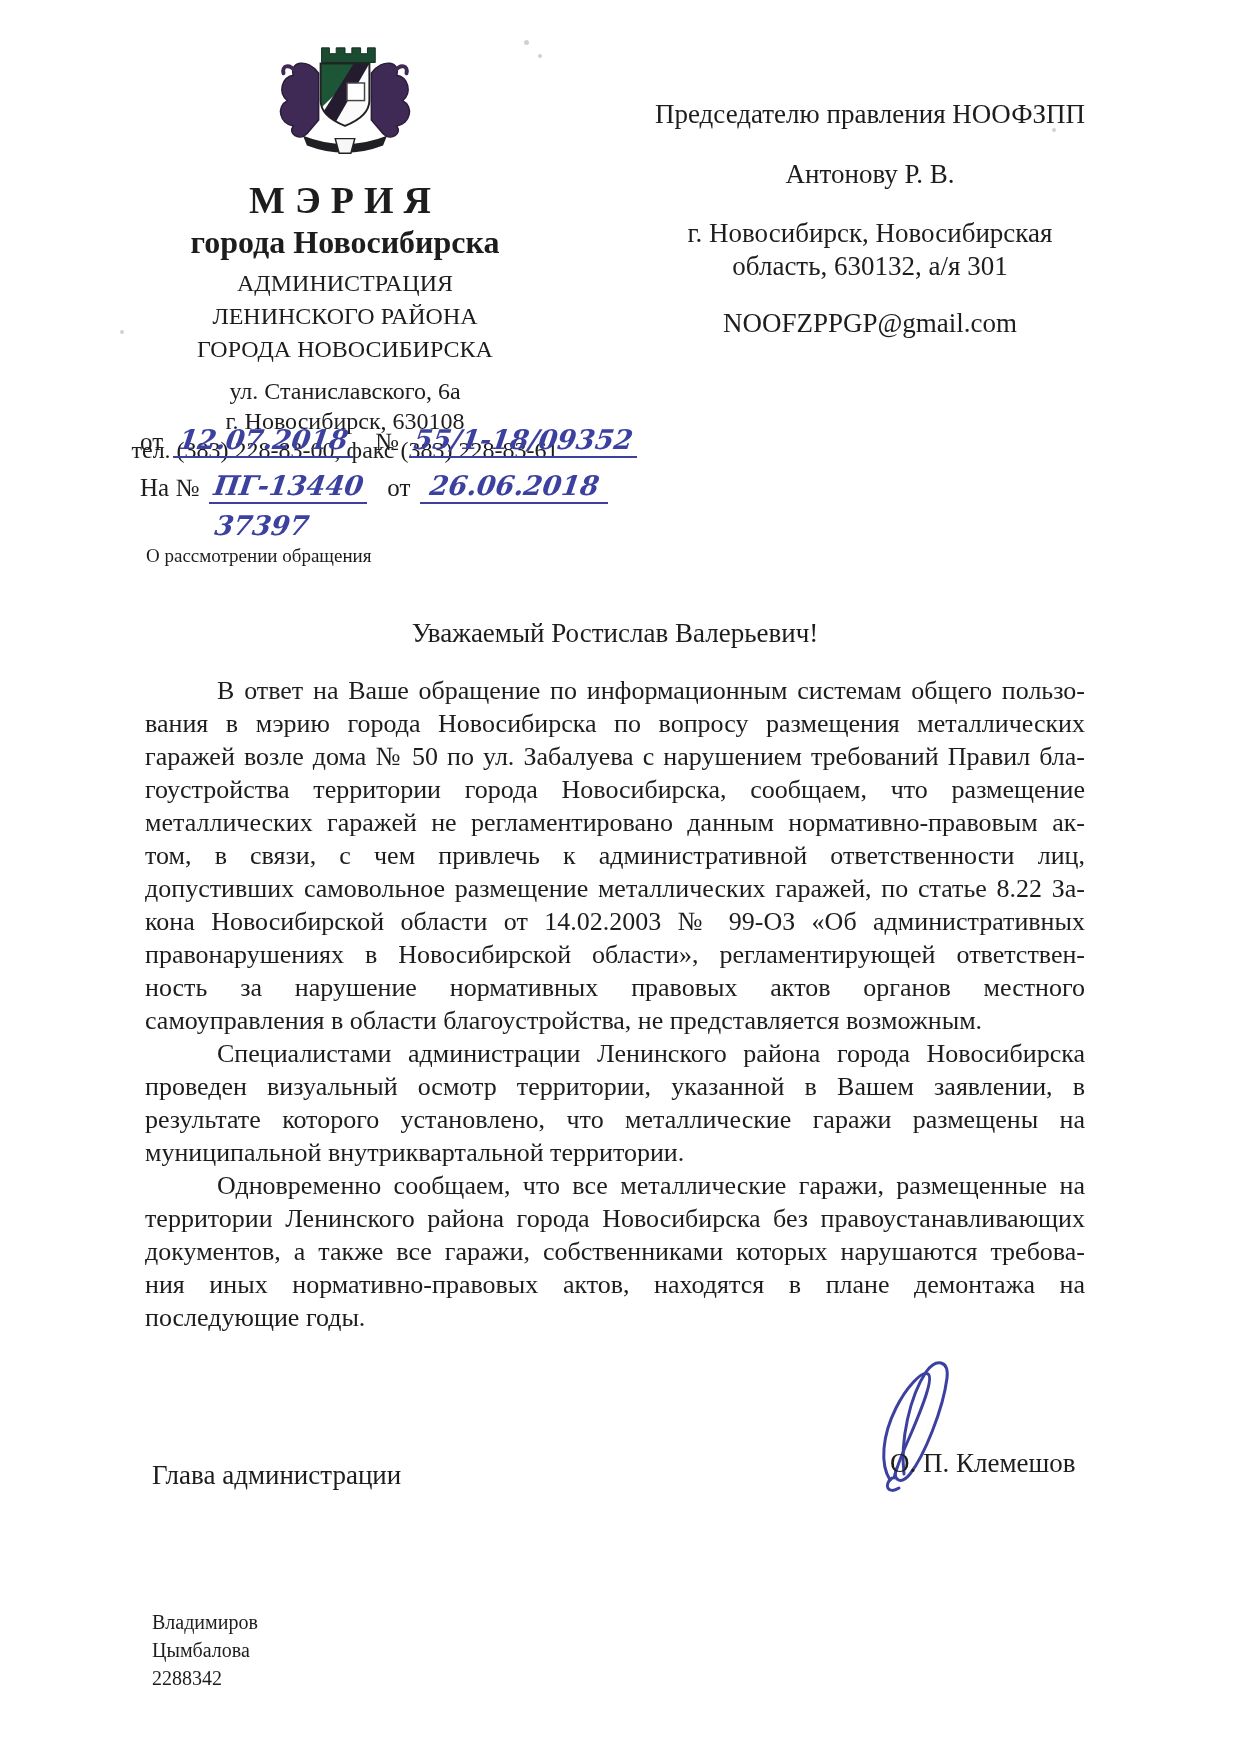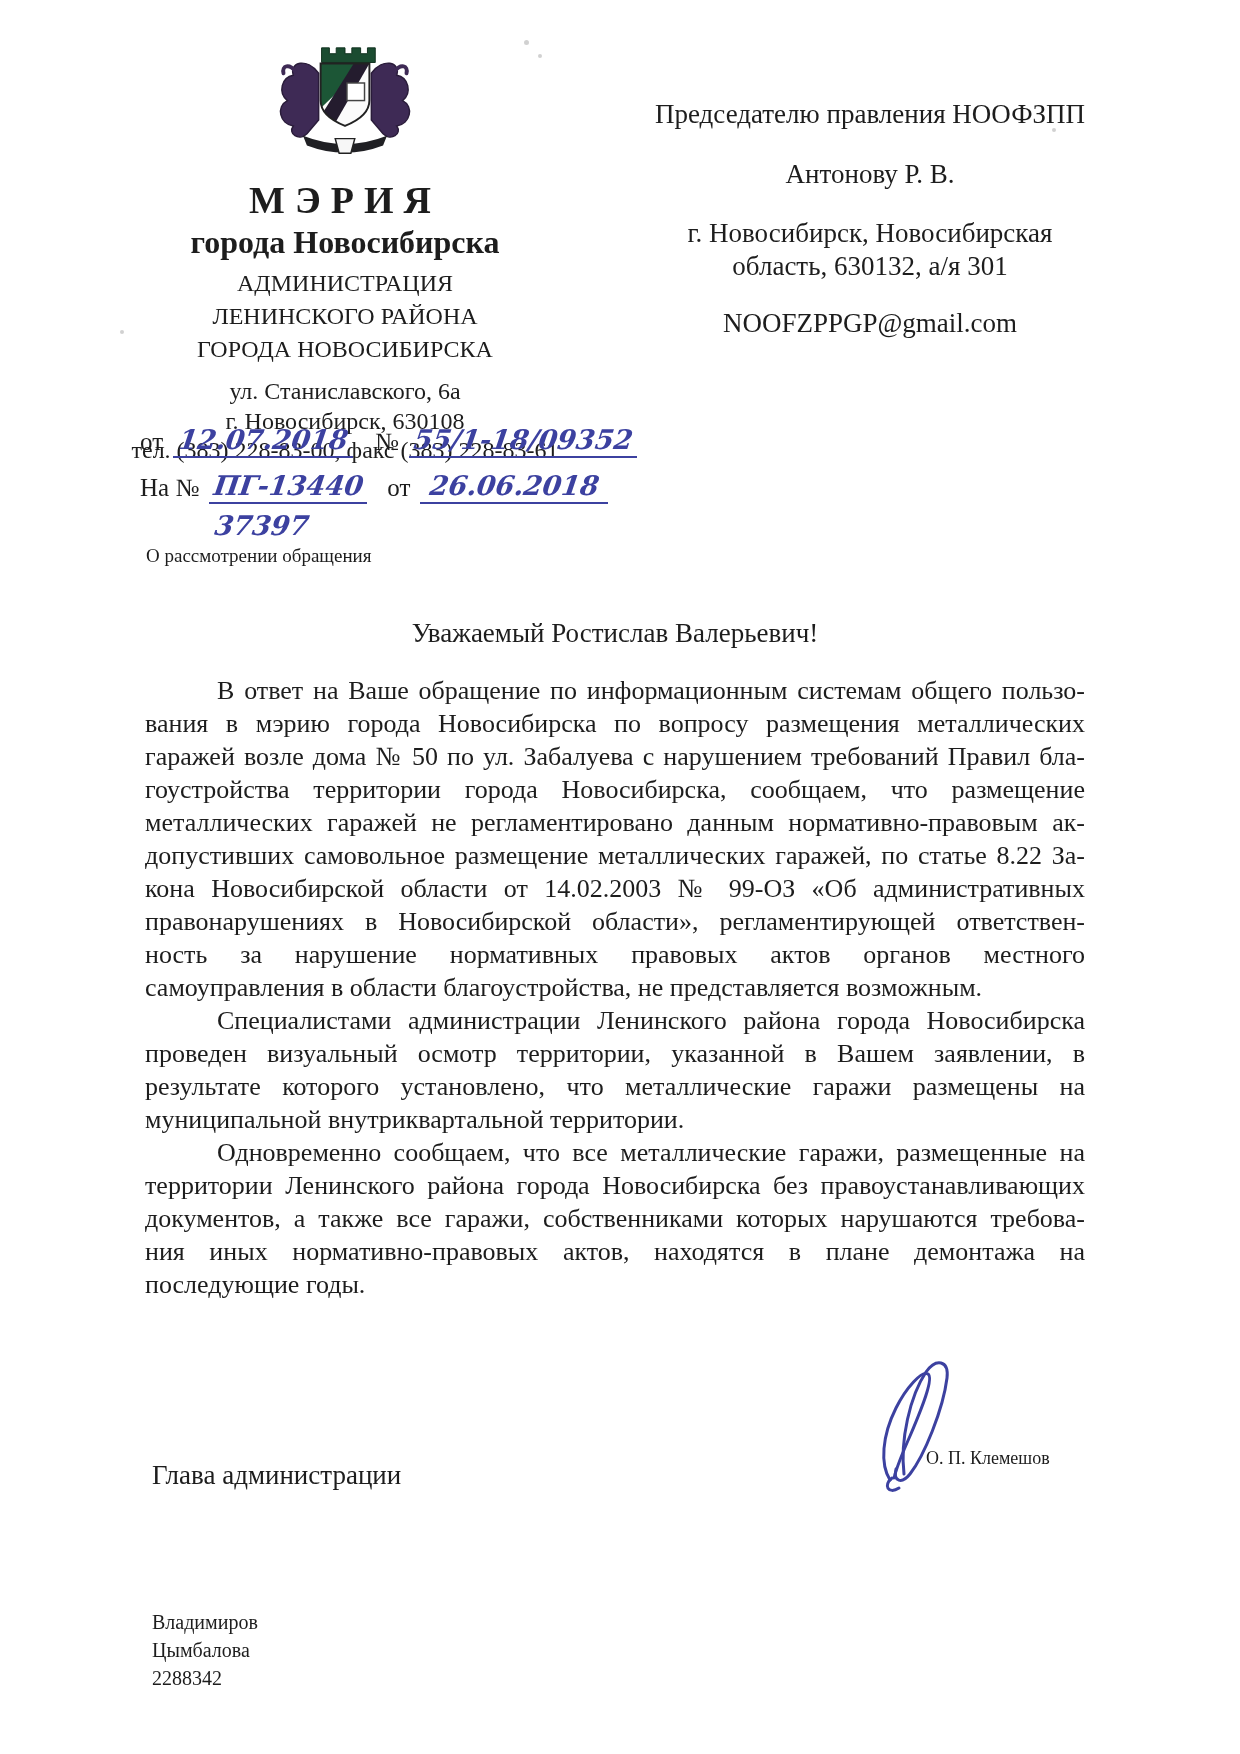--- a/index.html
+++ b/index.html
@@ -38,21 +38,21 @@
   .rec-gap3{margin-top:24px;}
   
   .subject{position:absolute;left:146px;top:545px;font-size:19px;}
   .salutation{position:absolute;left:145px;top:618px;width:940px;text-align:center;font-size:27px;}
   .body-text{position:absolute;left:145px;top:674px;width:940px;font-size:26px;}
   .bl{height:33px;line-height:33px;text-align:justify;text-align-last:justify;white-space:nowrap0;}
   .bl.first{text-indent:72px;}
   .bl.final{text-align-last:left;}
   
   .sig-title{position:absolute;left:152px;top:1448px;font-size:27px;margin-top:12px;}
-  .sig-name{position:absolute;left:890px;top:1448px;font-size:18px;margin-left:36px;}
+  .sig-name{position:absolute;left:890px;top:1448px;font-size:27px;}
   .sig-stroke{position:absolute;left:852px;top:1352px;}
   
   .footer{position:absolute;left:152px;top:1608px;font-size:20px;line-height:28px;}
   
   .speck{position:absolute;background:#9a9a9a;border-radius:50%;opacity:.45;}
 </style>
 </head>
 <body>
 
 <div class="page">
@@ -127,20 +127,21 @@
 
   <div class="subject">О рассмотрении обращения</div>
   <div class="salutation">Уважаемый Ростислав Валерьевич!</div>
 
   <div class="body-text">
     <div class="bl first">В ответ на Ваше обращение по информационным системам общего пользо-</div>
     <div class="bl">вания в мэрию города Новосибирска по вопросу размещения металлических</div>
     <div class="bl">гаражей возле дома № 50 по ул. Забалуева с нарушением требований Правил бла-</div>
     <div class="bl">гоустройства территории города Новосибирска, сообщаем, что размещение</div>
     <div class="bl">металлических гаражей не регламентировано данным нормативно-правовым ак-</div>
+    <div class="bl">том, в связи, с чем привлечь к административной ответственности лиц,</div>
     <div class="bl">допустивших самовольное размещение металлических гаражей, по статье 8.22 За-</div>
     <div class="bl">кона Новосибирской области от 14.02.2003 № 99-ОЗ «Об административных</div>
     <div class="bl">правонарушениях в Новосибирской области», регламентирующей ответствен-</div>
     <div class="bl">ность за нарушение нормативных правовых актов органов местного</div>
     <div class="bl final">самоуправления в области благоустройства, не представляется возможным.</div>
     <div class="bl first">Специалистами администрации Ленинского района города Новосибирска</div>
     <div class="bl">проведен визуальный осмотр территории, указанной в Вашем заявлении, в</div>
     <div class="bl">результате которого установлено, что металлические гаражи размещены на</div>
     <div class="bl final">муниципальной внутриквартальной территории.</div>
     <div class="bl first">Одновременно сообщаем, что все металлические гаражи, размещенные на</div>

